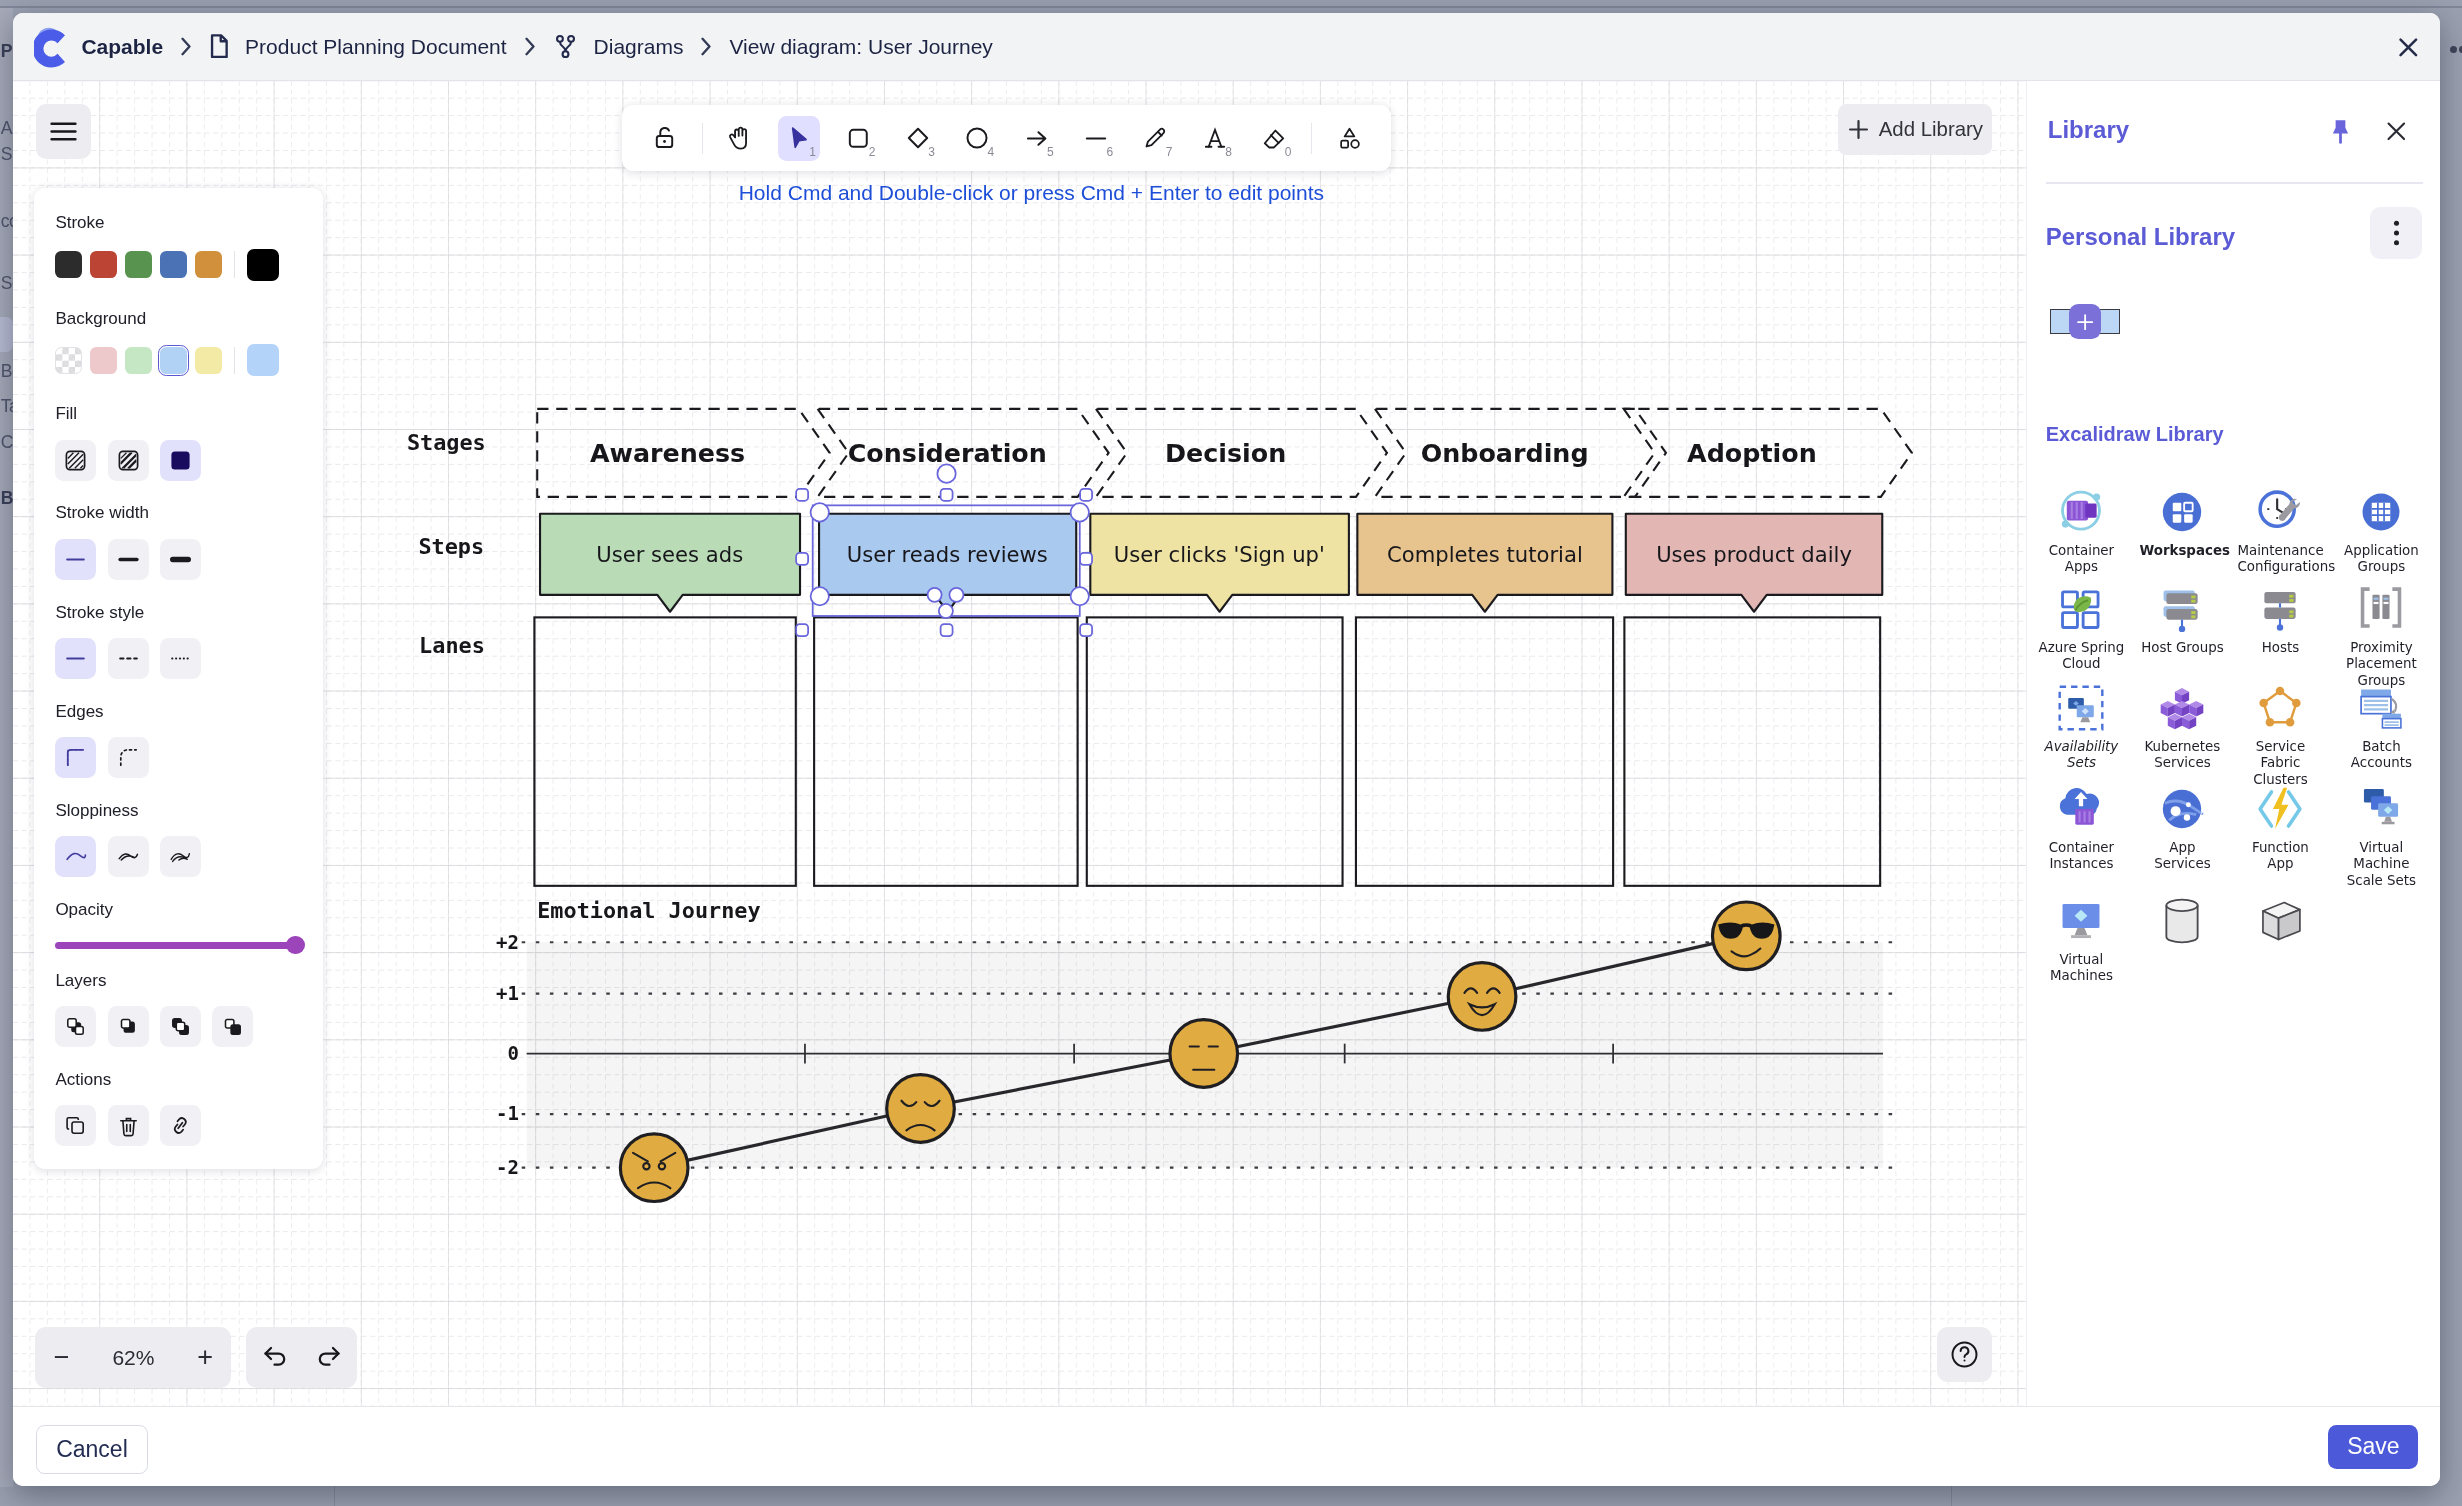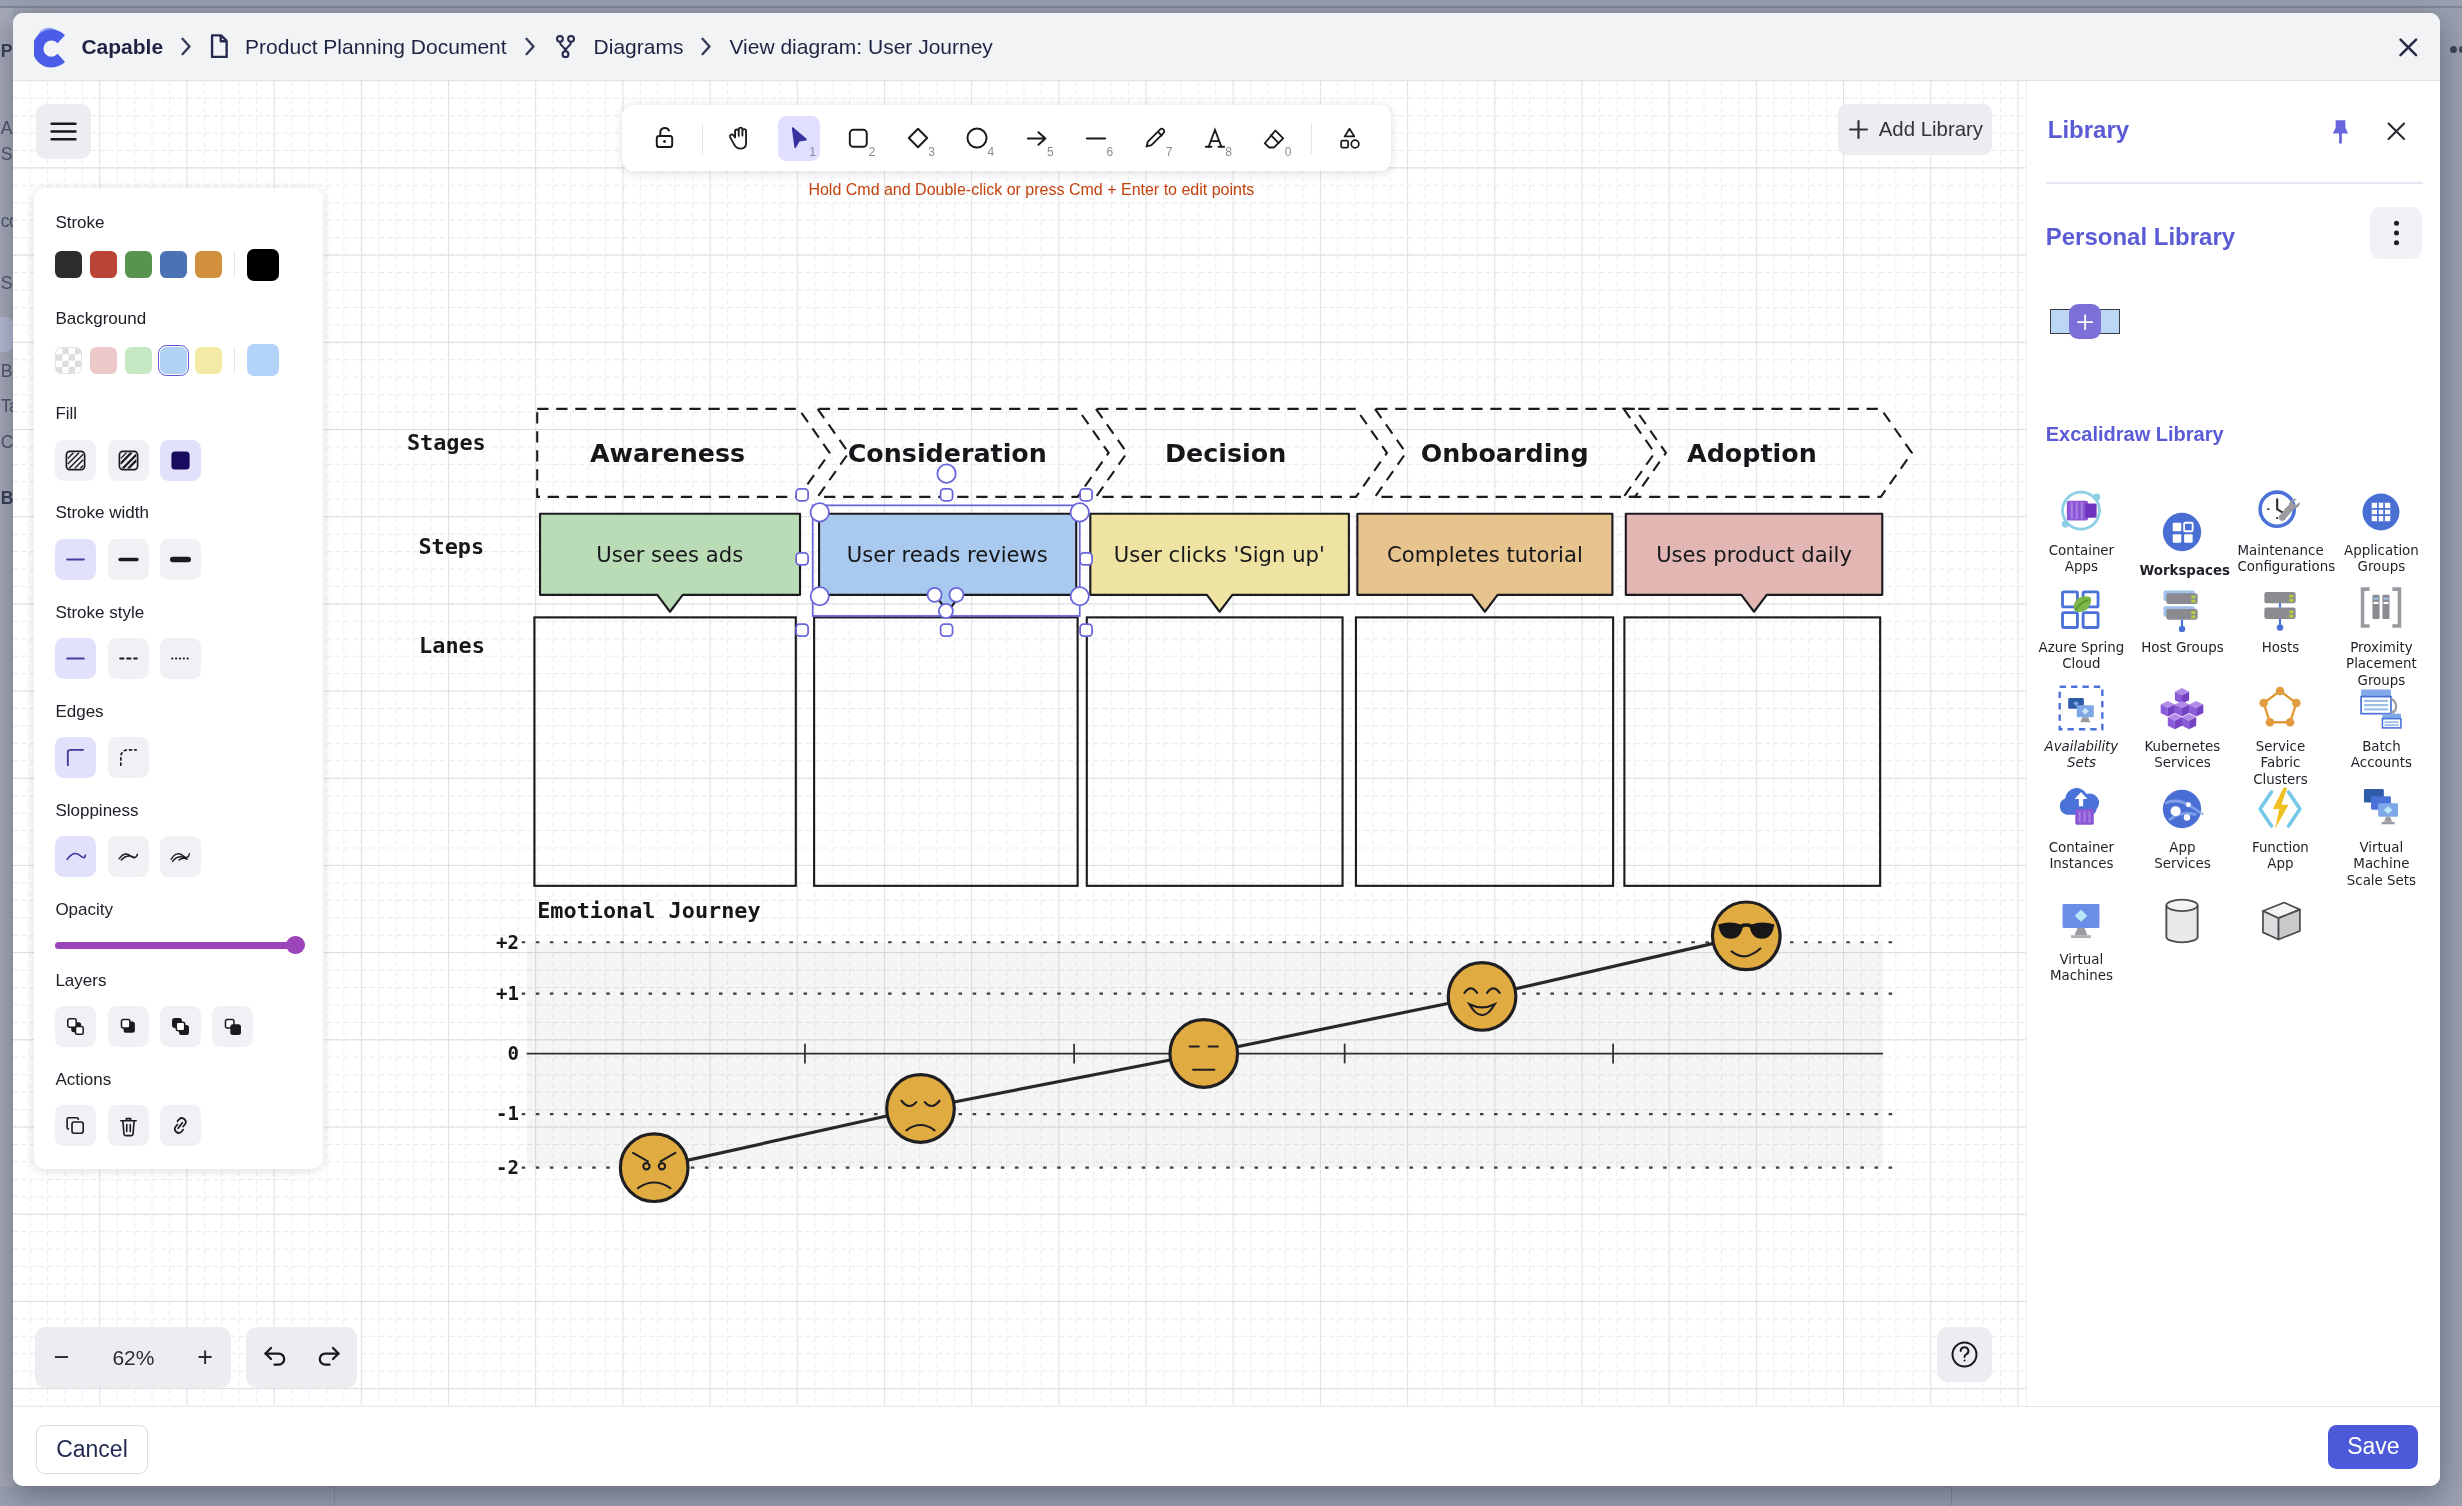--- a/index.html
+++ b/index.html
@@ -29,21 +29,21 @@
 
   .island { background:#fff; border-radius:11.3px; box-shadow:0 1.4px 10px rgba(30,30,60,.14); }
   .softbtn { background:#ececf1; border-radius:10px; display:flex; align-items:center; justify-content:center; }
 
   
   #toolbar { left:609px; top:24px; width:769px; height:66px; display:flex; align-items:center; padding:0 12.7px; }
   .tool { width:45px; height:45px; border-radius:8.5px; display:flex; align-items:center; justify-content:center; position:relative; margin:0 8.5px; }
   .tool.active { background:#e0dfff; }
   .tool .kbd { position:absolute; right:4.2px; bottom:2.1px; font-size:12px; color:#8a8a95; }
   .tool-sep { width:1.4px; height:31px; background:#e6e6ec; margin:0 7px; }
-  #hint { left:687px; top:100px; width:662px; text-align:center; color:#c2410c; font-size:16px; }
+  #hint { left:687px; top:100px; width:662px; text-align:center; color:#1d4ed8; font-size:21px; }
 
   
   #stylepanel { left:21px; top:107px; width:289px; height:981px; padding:25px 0 0 21px; }
   .sp-label { font-size:17px; color:#20202a; margin-bottom:15.5px; }
   .sp-section { margin-bottom:22.6px; }
   .sp-section.sw { margin-bottom:28px; }
   .swatch { width:27px; height:27px; border-radius:6.3px; display:inline-block; }
   .swrow { display:flex; align-items:center; gap:7.8px; }
   .sw-sep { width:1.4px; height:27px; background:#e3e3ea; margin:0 4.2px; }
   .bigsw { width:32px; height:32px; border-radius:7px; }
@@ -637,21 +637,21 @@
         <svg width="54" height="54" viewBox="0 0 76 76">
           <circle cx="38" cy="36" r="26" fill="none" stroke="#8ccfe4" stroke-width="4"></circle>
           <circle cx="60" cy="17" r="5" fill="#8ccfe4"></circle>
             <circle cx="16" cy="55" r="5" fill="#8ccfe4"></circle>
           <rect x="18" y="22" width="30" height="28" rx="3" fill="#8b55d6"></rect>
           <path d="M25 24 V48 M32 24 V48 M39 24 V48" stroke="#a87fe3" stroke-width="3"></path>
           <rect x="44" y="26" width="16" height="20" rx="2" fill="#6f34c0"></rect>
         </svg>
         <div class="lib-item-label" style="left:50%; top:58px;">Container Apps</div>
       </div>
-      <div class="abs lib-item" style="left:128px; top:424px;font-weight:bold;">
+      <div class="abs lib-item" style="left:128px; top:404px;font-weight:bold;">
         <svg width="54" height="54" viewBox="0 0 76 76">
           <circle cx="38" cy="38" r="27" fill="#4a6fd4"></circle>
           <rect x="25" y="25" width="12" height="12" rx="1.5" fill="#fff"></rect>
           <rect x="41" y="25" width="12" height="12" rx="1.5" fill="none" stroke="#fff" stroke-width="2.6"></rect>
           <rect x="25" y="41" width="12" height="12" rx="1.5" fill="#fff"></rect>
           <rect x="41" y="41" width="12" height="12" rx="1.5" fill="#fff"></rect>
         </svg>
         <div class="lib-item-label" style="left:50%; top:58px;">Workspaces</div>
       </div>
       <div class="abs lib-item" style="left:226px; top:404px;">

